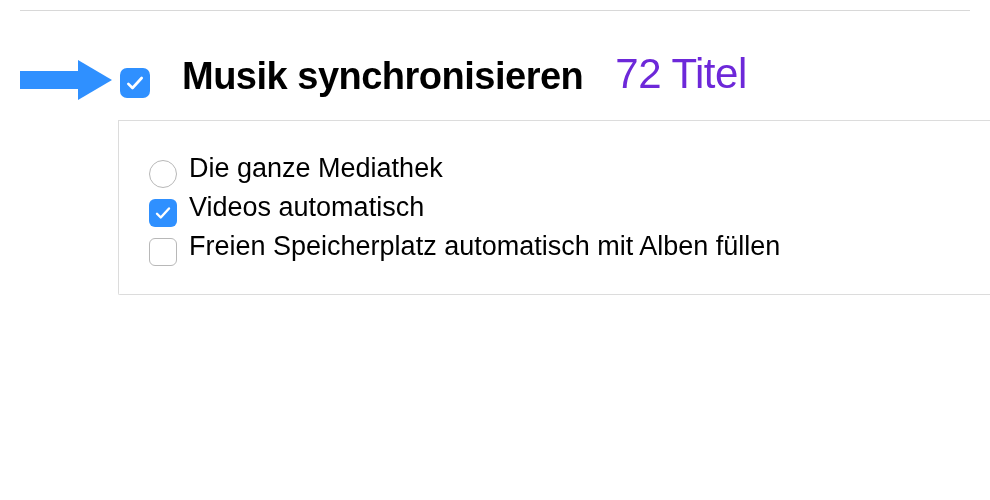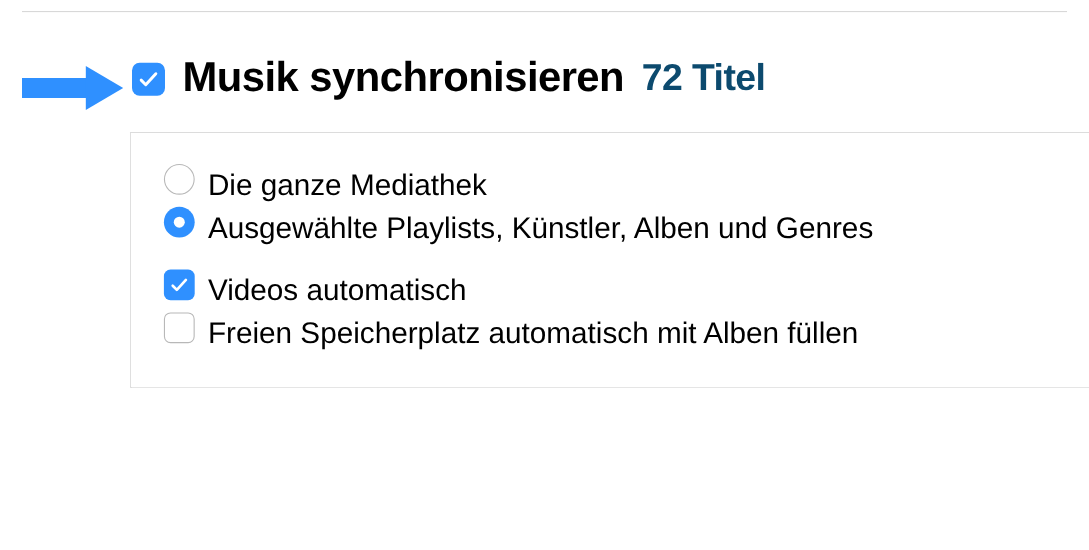--- a/index.html
+++ b/index.html
@@ -29,22 +29,22 @@
     display: flex;
     align-items: center;
     pointer-events: none;
   }
 
   .header-row {
     position: absolute;
     left: 120px;
     top: 50px;
     display: flex;
-    align-items: center;
-    gap: 16px;
+    align-items: flex-end;
+    gap: 32px;
   }
 
   .cbox {
     width: 30px;
     height: 30px;
     border-radius: 7px;
     display: inline-flex;
     align-items: center;
     justify-content: center;
     flex: 0 0 auto;
@@ -63,40 +63,40 @@
     display: block;
   }
 
   .header-title {
     font-size: 38px;
     font-weight: 600;
     letter-spacing: -0.5px;
     color: #000;
   }
   .header-count {
-    font-size: 34px;
-    font-weight: 700;
-    color: #0c4a6e;
+    font-size: 42px;
+    font-weight: 400;
+    color: #6d28d9;
     letter-spacing: -0.5px;
   }
 
   .options-panel {
     position: absolute;
     left: 118px;
     top: 120px;
     right: 0;
     border: 1.5px solid #dcdcdc;
     border-right: none;
     border-bottom-left-radius: 2px;
     padding: 28px 28px 28px 30px;
   }
 
   .opt-row {
     display: flex;
-    align-items: flex-start;
+    align-items: flex-end;
     gap: 12px;
     font-size: 27px;
     line-height: 1.45;
     color: #000;
   }
   .opt-row.spacer-after { margin-bottom: 18px; }
 
   .radio {
     width: 28px;
     height: 28px;
@@ -157,24 +157,20 @@
   <span class="header-count">72 Titel</span>
 </div>
 
 <div class="options-panel">
 
   <div class="opt-row">
     <span class="radio unselected"></span>
     <span class="label-text">Die ganze Mediathek</span>
   </div>
 
-  <div class="opt-row spacer-after">
-    <span class="radio selected"></span>
-    <span class="label-text">Ausgewählte Playlists, Künstler, Alben und Genres</span>
-  </div>
 
   <div class="opt-row">
     <span class="cbox small checked">
       <svg viewBox="0 0 24 24">
         <polyline points="4,13 9,18 20,6" fill="none" stroke="#ffffff" stroke-width="3.2" stroke-linecap="round" stroke-linejoin="round"></polyline>
       </svg>
     </span>
     <span class="label-text">Videos automatisch</span>
   </div>
 

